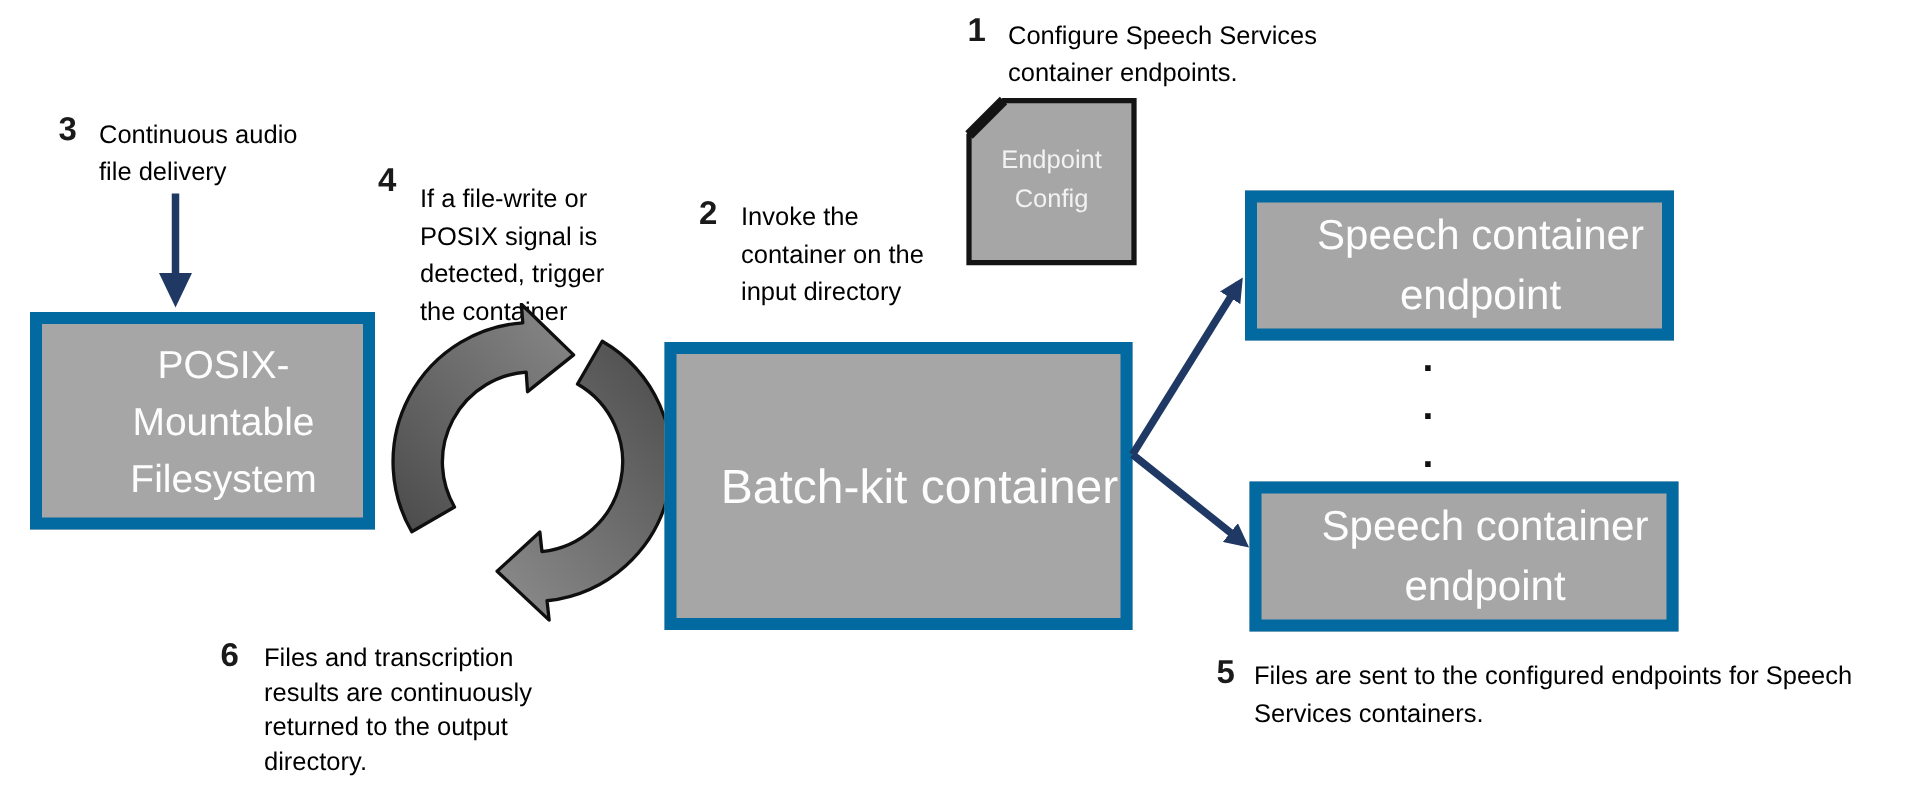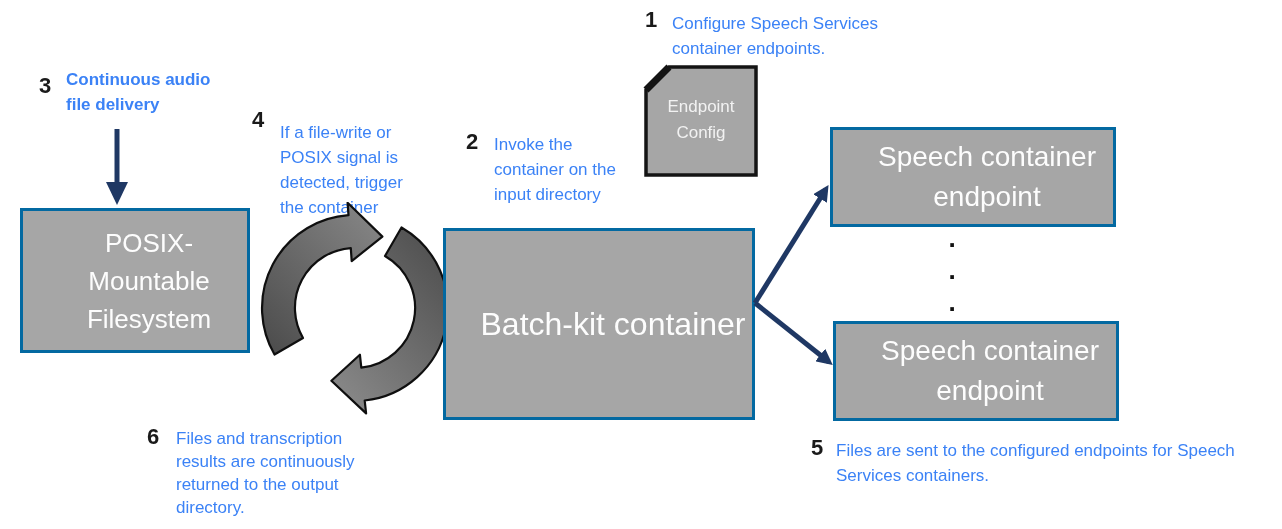--- a/index.html
+++ b/index.html
@@ -6,26 +6,26 @@
   body{
     width:1282px;height:529px;position:relative;background:#ffffff;
     font-family:"Liberation Sans","DejaVu Sans",sans-serif;overflow:hidden;
   }
   .abs{position:absolute;}
   .num{
     position:absolute;font-weight:700;font-size:22px;line-height:24px;
     color:#1a1a1a;
   }
   .note{
-    position:absolute;font-size:17px;line-height:25px;color:#3b82f6;
+    position:absolute;font-size:17px;line-height:25px;color:#000000;
     white-space:pre-line;
   }
   .note.tight{line-height:23px;}
   .gbox{
-    position:absolute;background:#a6a6a6;border:3px solid #0369a1;
+    position:absolute;background:#a6a6a6;border:8px solid #0369a1;
     box-sizing:border-box;display:flex;align-items:center;justify-content:center;
     text-align:center;color:#fdfdfd;white-space:pre-line;padding-left:28px;
   }
   .posix-label{font-size:26px;line-height:38px;}
   .batch-label{font-size:32px;line-height:38px;margin-top:20px;}
   .speech-label{font-size:28px;line-height:40px;}
   .cfg-label{
     position:absolute;display:flex;align-items:center;justify-content:center;
     text-align:center;color:#f2f2f2;font-size:17px;line-height:26px;
     white-space:pre-line;
@@ -43,21 +43,21 @@
 container endpoints.</div>
 
 <svg class="abs" style="left:643px;top:64px;" width="116" height="114">
   <polygon points="26,3 113,3 113,111 3,111 3,26" fill="#a6a6a6" stroke="#141414" stroke-width="3.5"></polygon>
   <line x1="3" y1="26" x2="26" y2="3" stroke="#141414" stroke-width="7"></line>
 </svg>
 <div class="cfg-label" style="left:646px;top:66px;width:110px;height:108px;">Endpoint
 Config</div>
 
 <div class="num" style="left:39px;top:74px;">3</div>
-<div class="note" style="left:66px;top:67px;width:200px;font-weight:bold;">Continuous audio
+<div class="note" style="left:66px;top:77px;width:200px;">Continuous audio
 file delivery</div>
 
 <svg class="abs" style="left:96px;top:126px;" width="44" height="84">
   <line x1="21" y1="3" x2="21" y2="58" stroke="#1f3864" stroke-width="5"></line>
   <polygon points="10,56 32,56 21,79" fill="#1f3864"></polygon>
 </svg>
 
 <div class="gbox posix-label" style="left:20px;top:208px;width:230px;height:145px;">POSIX-
 Mountable
 Filesystem</div>

